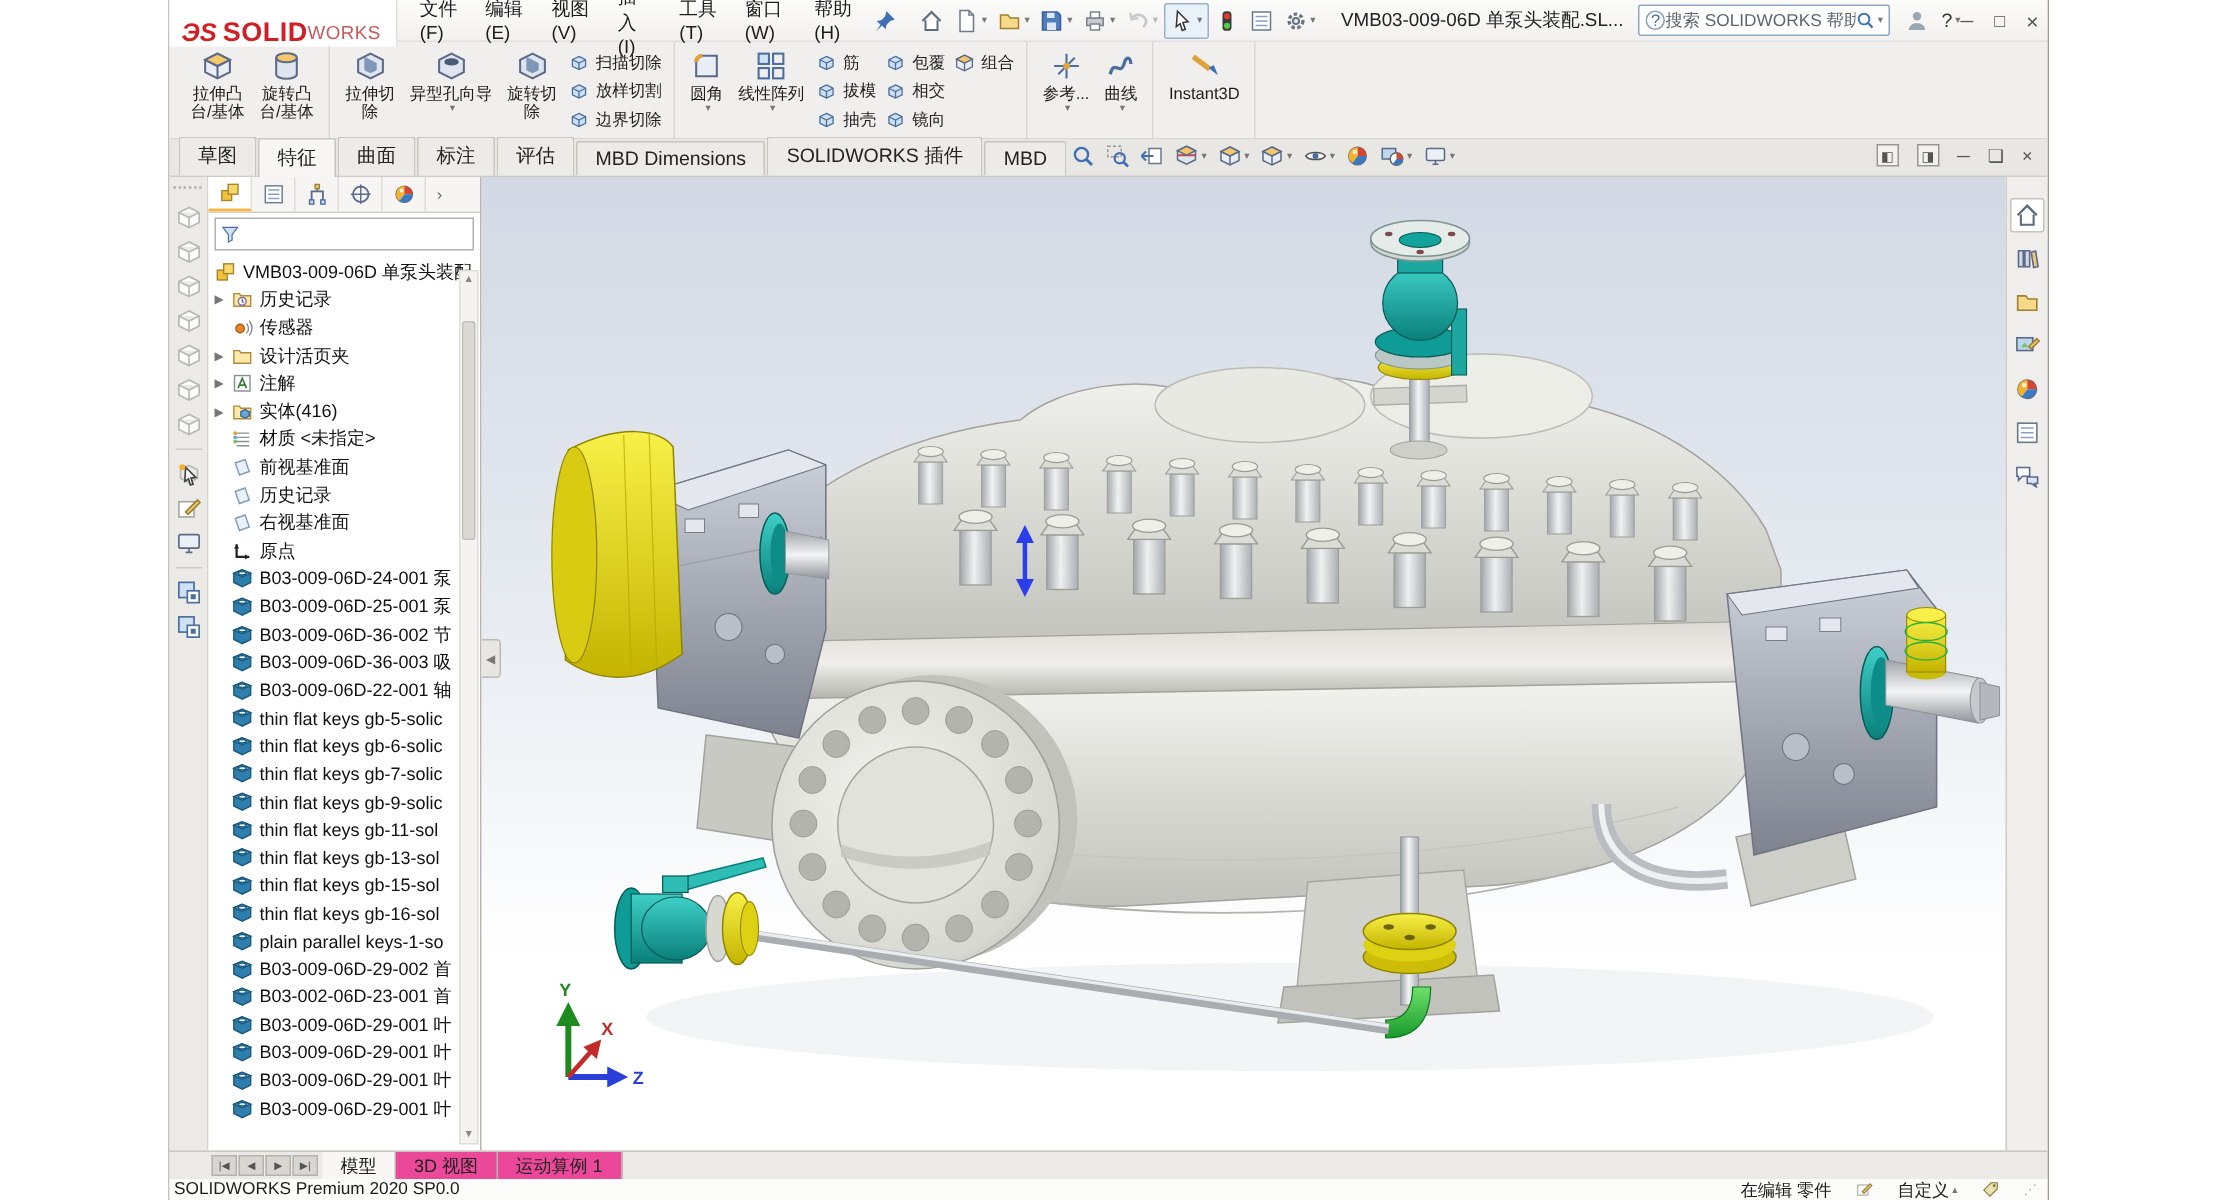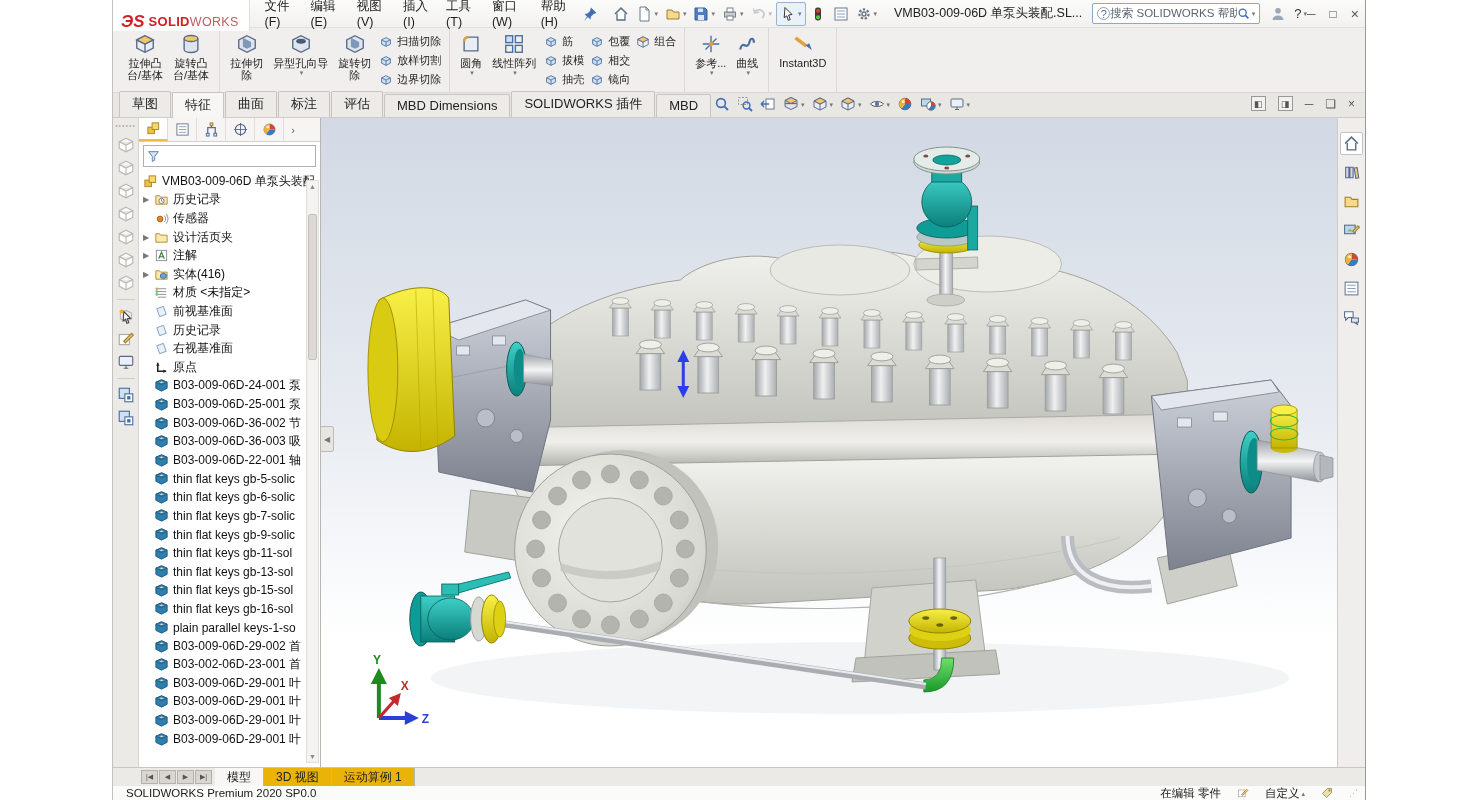--- a/index.html
+++ b/index.html
@@ -5,21 +5,21 @@
   *{box-sizing:border-box;margin:0;padding:0}
   html,body{width:1480px;height:800px;background:#ffffff;font-family:"Liberation Sans",sans-serif;overflow:hidden;position:relative}
   .app{position:absolute;left:112px;top:0;width:1254px;height:800px;background:#f0eeec;border-left:1px solid #c3c1bf;border-right:1px solid #9a9896}
   svg.i{width:16px;height:16px;display:block}
   .car{font-size:7px;color:#777;line-height:1;margin-left:2px}
 
   
   .titlebar{height:28px;background:linear-gradient(#fbfbfa,#f2f1f0);display:flex;align-items:center;border-bottom:1px solid #e2e0de;position:relative}
   .logo{height:34px;display:flex;align-items:center;background:#fff;border-right:1px solid #e0dedc;padding:16px 10px 0 8px}
   .logo .ds{font-weight:bold;font-style:italic;color:#d02026;font-size:17px;margin-right:4px}
-  .logo .b1{font-weight:bold;color:#d02026;font-size:13px;letter-spacing:.3px}
+  .logo .b1{font-weight:bold;color:#d02026;font-size:18px;letter-spacing:.3px}
   .logo .b2{color:#c8595c;font-size:12.5px;letter-spacing:.3px}
   .menu{display:flex;align-items:center;margin-left:6px}
   .menu .mi{font-size:12.5px;color:#1c1c1c;padding:5px 9px;cursor:default}
   .qt{display:flex;align-items:center;margin-left:8px;gap:1px}
   .qbtn{display:flex;align-items:center;padding:3px 3px;border-radius:2px}
   .qbtn.boxed{border:1px solid #9ab2cc;background:#e9f1f9}
   .qbtn.dis{opacity:.5}
   .doctitle{font-size:12.5px;color:#222;margin:0 10px 0 14px;white-space:nowrap}
   .searchwrap{display:flex;align-items:center;border:1px solid #8fa8c2;background:#fff;height:21px;border-radius:2px;padding:0 4px;width:168px}
   .searchwrap .ph{font-size:11.5px;color:#5a6570;flex:1;white-space:nowrap;overflow:hidden}
@@ -70,26 +70,26 @@
   .viewport svg.scene{position:absolute;inset:0;width:100%;height:100%}
   .rightstrip{width:27px;background:#f0eeec;display:flex;flex-direction:column;align-items:center;padding-top:14px;gap:6px}
   .rbtn{width:23px;height:23px;display:flex;align-items:center;justify-content:center;border:1px solid transparent;border-radius:2px}
   .rbtn.active{background:#fff;border-color:#c6c3bf}
   .rbtn svg{width:17px;height:17px}
 
   
   .bottombar{position:absolute;top:767px;left:0;width:100%;height:19px;background:#eceae7;border-top:1px solid #c9c6c2;display:flex;align-items:stretch}
   .nav{display:flex;align-items:center;gap:1px;padding:1px 3px 1px 28px}
   .nbtn{width:17px;height:14px;background:#d9d6d2;border:1px solid #b5b2ae;font-size:7px;color:#555;display:flex;align-items:center;justify-content:center}
-  .btab{font-size:12px;color:#222;padding:2px 12px 2px;border-right:1px solid #b9b6b2;background:#eab308;display:flex;align-items:center}
+  .btab{font-size:12px;color:#222;padding:2px 12px 2px;border-right:1px solid #b9b6b2;background:#ec4899;display:flex;align-items:center}
   .btab.active{background:#f8f7f5;font-weight:normal}
 
   
   .statusbar{position:absolute;top:786px;left:0;width:100%;height:14px;background:#fbfbfa;display:flex;align-items:center;font-size:11.5px;color:#1c1c1c}
-  .statusbar .lefttxt{margin-left:13px}
+  .statusbar .lefttxt{margin-left:3px}
   .statusbar .rgt{margin-left:auto;display:flex;align-items:center;gap:16px;margin-right:6px}
   .statusbar svg{width:12px;height:12px}
   .grip{color:#b5b2ae;font-size:9px;letter-spacing:1px}
 </style>
 </head>
 <body>
 
 <svg width="0" height="0" style="position:absolute">
   <defs>
     <symbol id="home" viewBox="0 0 16 16">

